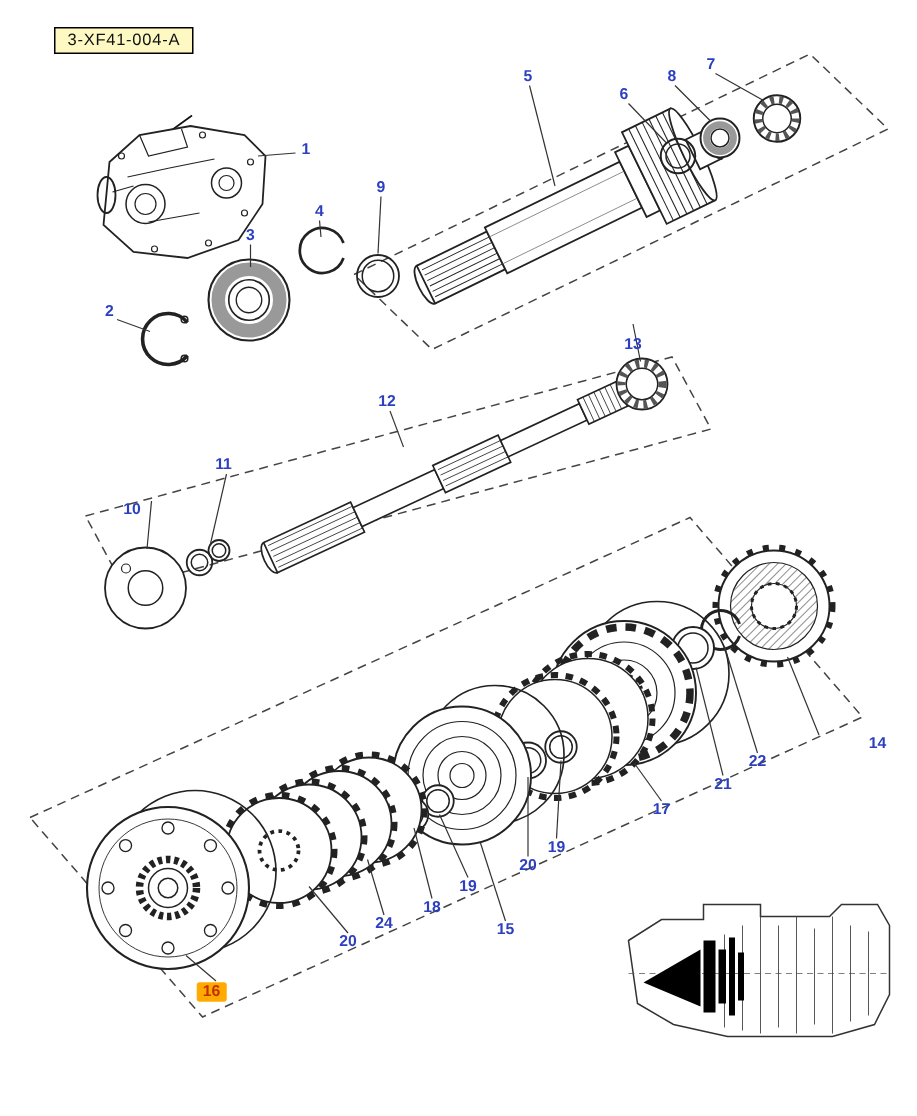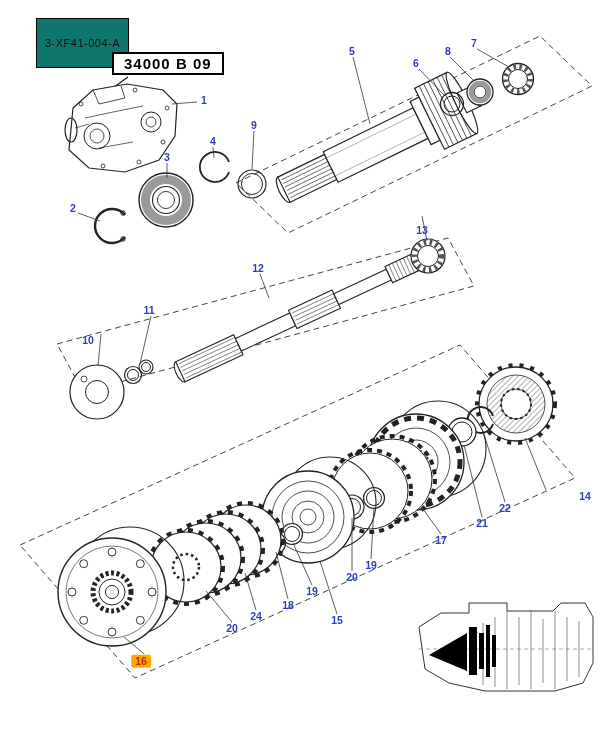--- a/index.html
+++ b/index.html
@@ -3,22 +3,22 @@
 <meta charset="utf-8">
 <style>
   html,body { margin:0; padding:0; background:#fff; }
   .stage {
     position:relative; width:611px; height:744px; background:#fff;
     font-family:"Liberation Sans","DejaVu Sans",sans-serif; overflow:hidden;
   }
   .diagram-svg { position:absolute; left:0; top:0; }
   .code-box {
     position:absolute; left:36px; top:18px;
-    border:1px solid #000; padding:18px 8px;
-    font-size:11px; color:#111; background:#0f766e; letter-spacing:0.5px;
+    border:1px solid #000; padding:2px 8px;
+    font-size:11px; color:#111; background:#fef9c3; letter-spacing:0.5px;
   }
   .model-box {
     position:absolute; left:112px; top:52px;
     border:2px solid #000; padding:1px 10px;
     font-size:15px; font-weight:bold; color:#000; background:#fff; letter-spacing:1px;
   }
   .callout {
     position:absolute; transform:translate(-50%,-50%);
     font-size:10.5px; font-weight:bold; line-height:1;
     color:var(--callout_blue,#2b3fc0); cursor:pointer; padding:1px 2px;
@@ -338,21 +338,20 @@
       <line x1="352" y1="571" x2="352" y2="518"></line>
       <line x1="371" y1="559" x2="374" y2="507"></line>
       <line x1="441" y1="534" x2="423" y2="509"></line>
       <line x1="482" y1="517" x2="464" y2="445"></line>
       <line x1="505" y1="502" x2="483" y2="431"></line>
       <line x1="546" y1="490" x2="525" y2="438"></line>
     </g>
   </svg>
 
   <div class="code-box">3-XF41-004-A</div>
-  <div class="model-box">34000 B 09</div>
 
   <div style="position:absolute;left:0;top:0;width:611px;height:744px;pointer-events:none;">
       <div class="callout" style="left: 204px; top: 100px; pointer-events: auto;">1</div>
       <div class="callout" style="left: 73px; top: 208px; pointer-events: auto;">2</div>
       <div class="callout" style="left: 167px; top: 157px; pointer-events: auto;">3</div>
       <div class="callout" style="left: 213px; top: 141px; pointer-events: auto;">4</div>
       <div class="callout" style="left: 254px; top: 125px; pointer-events: auto;">9</div>
       <div class="callout" style="left: 352px; top: 51px; pointer-events: auto;">5</div>
       <div class="callout" style="left: 416px; top: 63px; pointer-events: auto;">6</div>
       <div class="callout" style="left: 448px; top: 51px; pointer-events: auto;">8</div>

